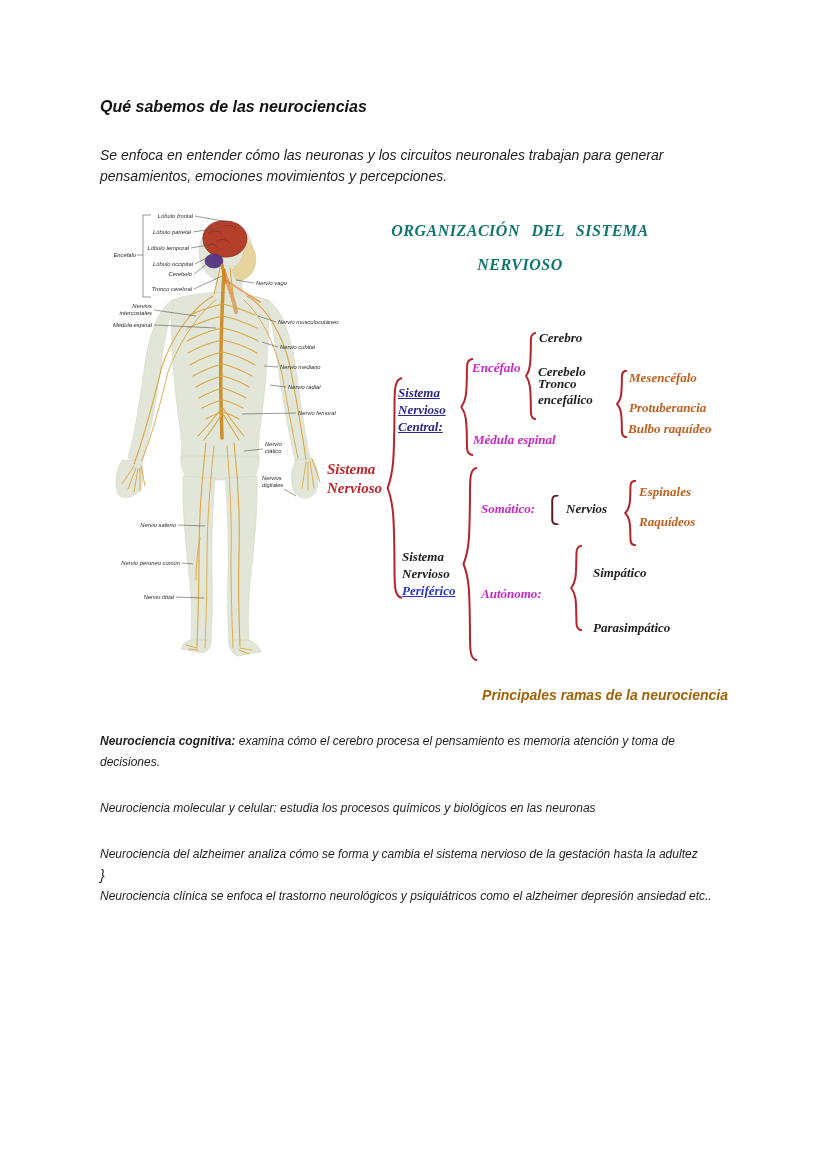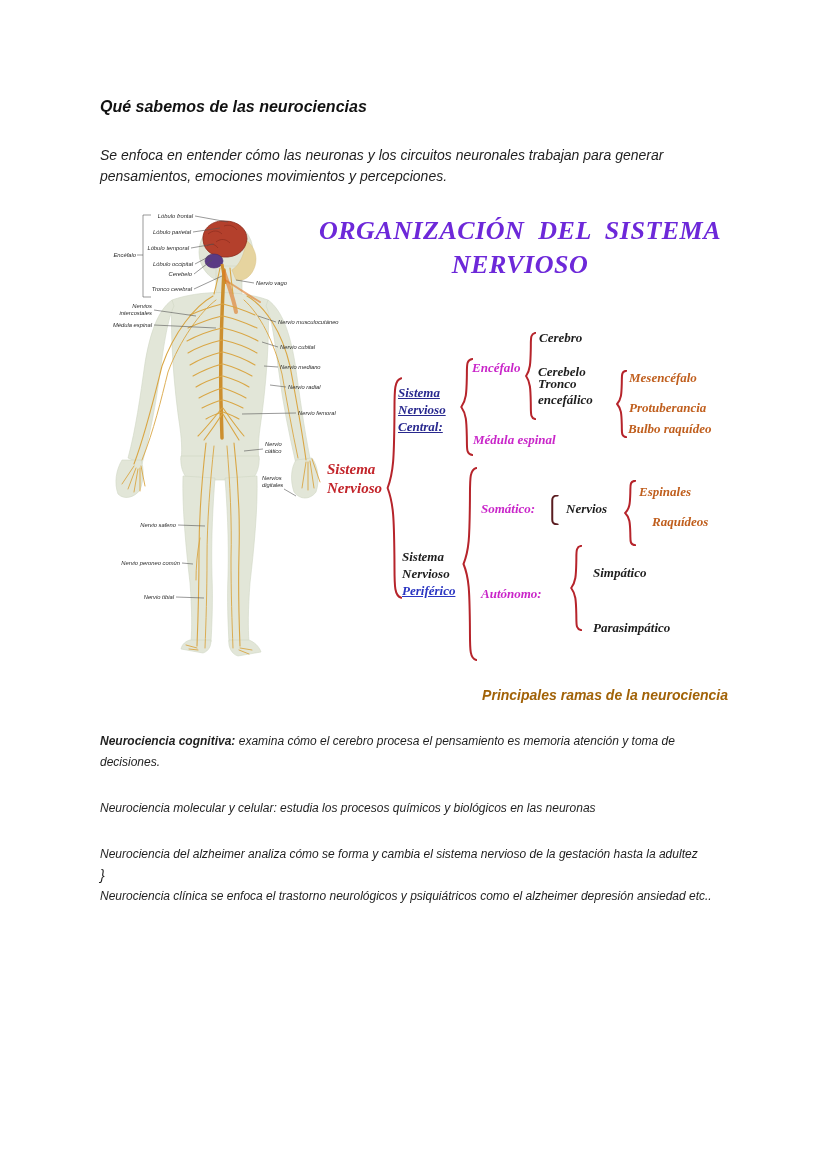--- a/index.html
+++ b/index.html
@@ -13,22 +13,22 @@
   h2.doc-sub { font-size:14px; line-height:21px; margin:15px 0 25px 0; font-weight:bold; color:#a16207;text-align:right; }
   p.branch { font-size:12px; line-height:21px; margin:0 0 25px 0; }
   p.branch.tight { margin-bottom:0; }
   .stray { font-size:14px; line-height:21px; margin:0; }
   p.branch.no-top { margin-top:0; }
 
   
   .figure { position:relative; width:630px; height:462px; margin:6px 0 0 10px; background:#fff; }
   .fig-heading {
     position:absolute; left:200px; top:6px; width:420px; text-align:center;
-    font-family:"Liberation Serif", serif; font-weight:bold; font-size:26px; line-height:34px;
-    color:#6d28d9; letter-spacing:0.5px; word-spacing:7px;
+    font-family:"Liberation Serif", serif; font-weight:bold; font-size:16px; line-height:34px;
+    color:#0f766e; letter-spacing:0.5px; word-spacing:7px;
   }
   .tnode {
     position:absolute; font-family:"Liberation Serif", serif; font-weight:bold;
     font-size:13px; line-height:16px; white-space:pre-line;
   }
   .c-red   { color:#c3242a; font-size:15px; line-height:19px; }
   .c-navy  { color:#28288e; text-decoration:underline; line-height:17px; }
   .c-mag   { color:#c926c9; }
   .c-org   { color:#c05f1e; }
   .c-dark  { color:#1d1d1d; }
@@ -183,21 +183,21 @@
 
       <div class="tnode c-mag" style="left:371px; top:293px;">Somático:</div>
       <svg class="brace bracket" style="left:440px; top:287px;" width="9" height="30" viewBox="0 0 20 100" preserveAspectRatio="none">
           <path d="M 17 2 C 6 2 5 10 5 18 L 5 82 C 5 90 6 98 17 98"></path>
         </svg>
       <div class="tnode c-dark" style="left:456px; top:293px;">Nervios</div>
       <svg class="brace" style="left:514px; top:272px;" width="12" height="66" viewBox="0 0 20 100" preserveAspectRatio="none">
           <path d="M 19 1 C 9 2 11 8 10.5 20 C 10 36 9.5 43 2 50 C 9.5 57 10 64 10.5 80 C 11 92 9 98 19 99"></path>
         </svg>
       <div class="tnode c-org" style="left:529px; top:276px;">Espinales</div>
-      <div class="tnode c-org" style="left:529px; top:306px;margin-left:13px;">Raquídeos</div>
+      <div class="tnode c-org" style="left:529px; top:306px;">Raquídeos</div>
 
       <div class="tnode c-mag" style="left:371px; top:378px;">Autónomo:</div>
       <svg class="brace" style="left:460px; top:337px;" width="12" height="86" viewBox="0 0 20 100" preserveAspectRatio="none">
           <path d="M 19 1 C 9 2 11 8 10.5 20 C 10 36 9.5 43 2 50 C 9.5 57 10 64 10.5 80 C 11 92 9 98 19 99"></path>
         </svg>
       <div class="tnode c-dark" style="left:483px; top:357px;">Simpático</div>
       <div class="tnode c-dark" style="left:483px; top:412px;">Parasimpático</div>
     </div>
 
     <h2 class="doc-sub">Principales ramas de la neurociencia</h2>

